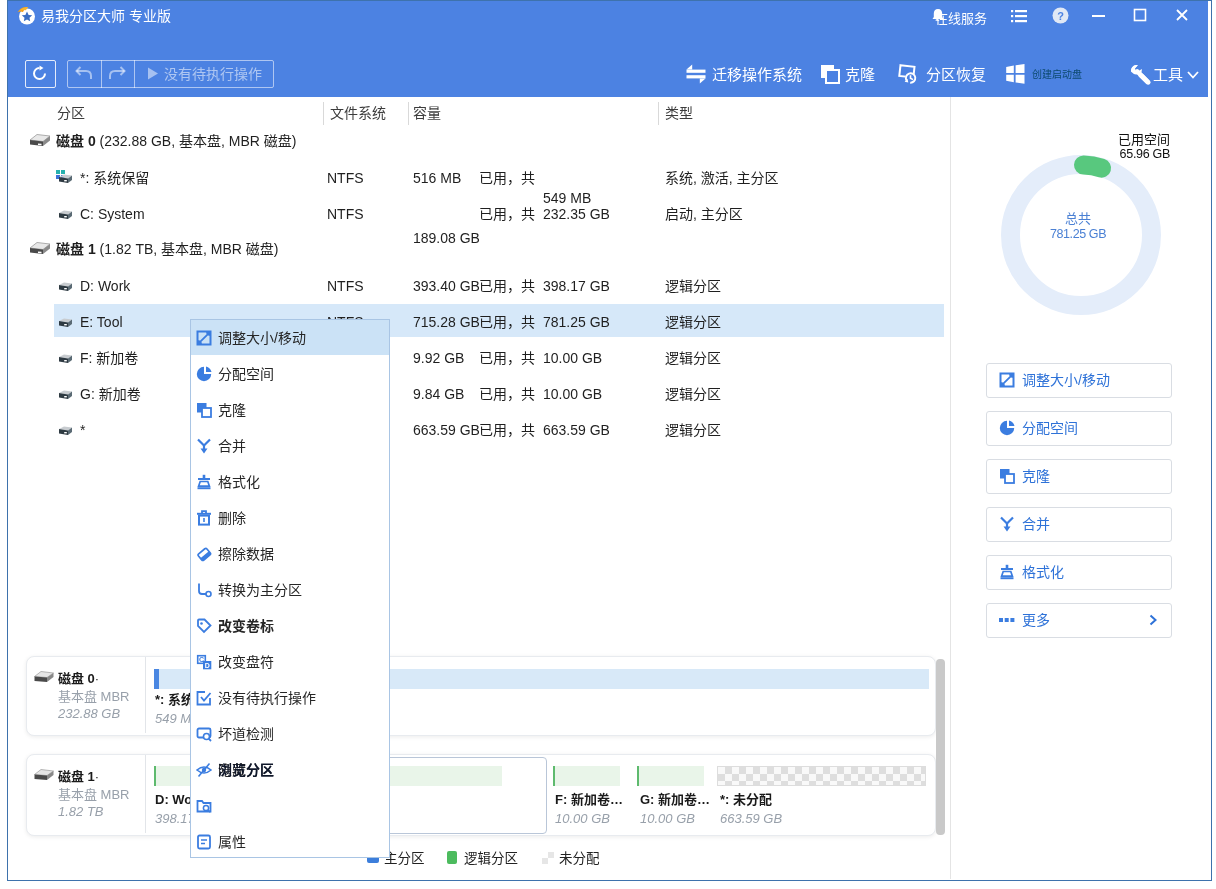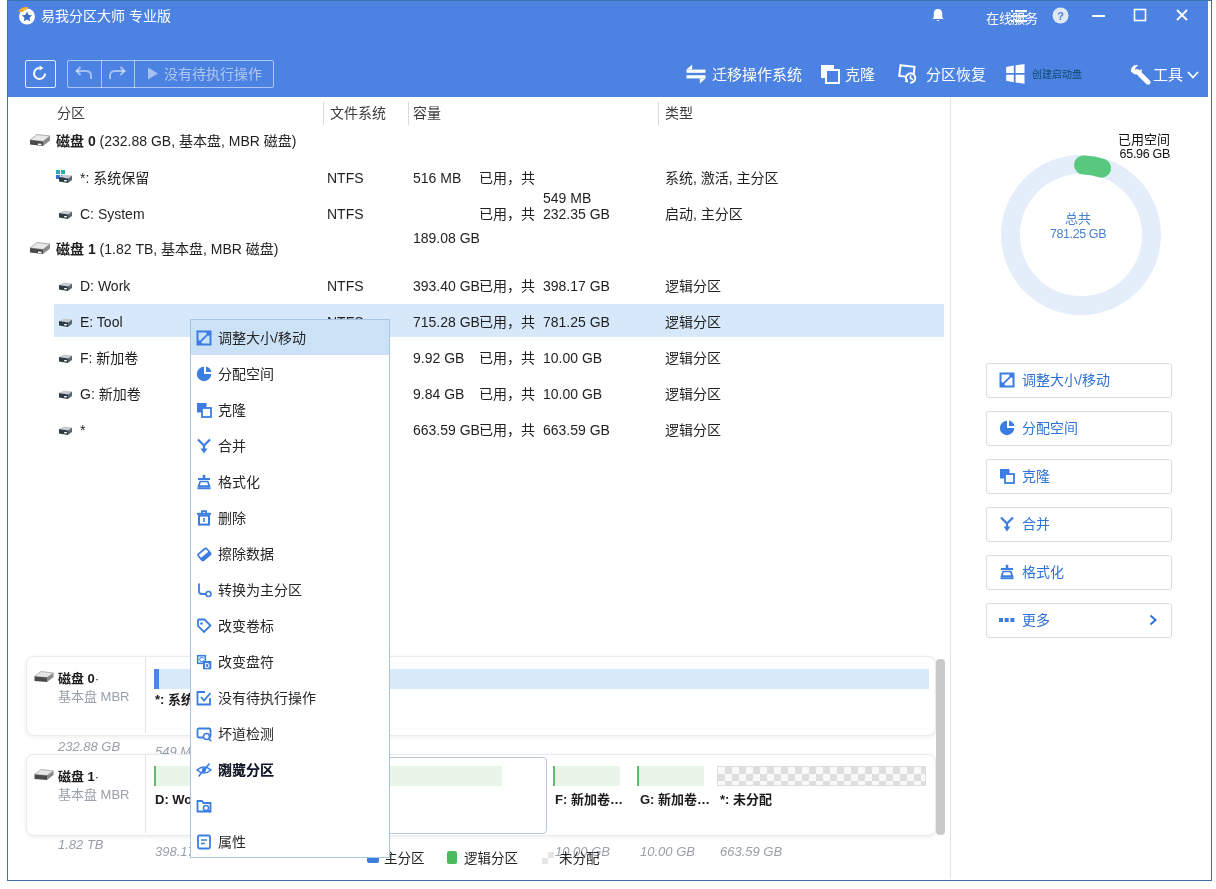--- a/index.html
+++ b/index.html
@@ -1,37 +1,37 @@
 <!DOCTYPE html>
 <html><head><meta charset="utf-8">
 <style>
 html,body{margin:0;padding:0;}
 body{width:1216px;height:889px;position:relative;overflow:hidden;background:#fff;
  font-family:"Liberation Sans","Noto Sans CJK SC",sans-serif;-webkit-font-smoothing:antialiased;}
 .a{position:absolute;}
 .t13{font-size:14px;line-height:18px;color:#1f1f1f;white-space:nowrap;}
 .grey{color:#98a0aa;}
-.it{font-style:italic;margin-top:33px;}
+.it{font-style:italic;}
 .b{font-weight:bold;}
 </style></head>
 <body>
 <div class="a" style="left:7px;top:0;width:1203px;height:879px;border:1px solid #3e72ac;background:#fff;"></div>
 <div class="a" style="left:8px;top:1px;width:1200px;height:96px;background:#4c82e2;"></div>
 <svg class="a" style="left:16px;top:5px;" width="24" height="24" viewBox="0 0 24 24">
 <circle cx="11" cy="11.5" r="8" fill="#fff"></circle>
 <path d="M11 6.6 L12.6 9.9 L16.2 10.3 L13.5 12.7 L14.2 16.3 L11 14.5 L7.8 16.3 L8.5 12.7 L5.8 10.3 L9.4 9.9 Z" fill="#3a6ec4"></path>
 <path d="M1.5 7.2 Q5.5 1.0 12.5 2.2 Q8.2 3.8 7.0 7.0 Q4.0 5.8 1.5 7.2 Z" fill="#f5a01a"></path>
 <path d="M3.2 5.8 Q7.5 1.8 12.0 2.4 L9.8 5.2 Q6.4 4.6 3.2 5.8 Z" fill="#f7b733"></path>
 </svg>
 <div class="a" style="left:41px;top:7px;font-size:14px;line-height:19px;color:#fff;white-space:nowrap;">易我分区大师 专业版</div>
 <svg class="a" style="left:929px;top:7px;" width="18" height="18" viewBox="0 0 18 18">
 <path d="M9 2 C6.2 2 4.8 4 4.8 6.5 L4.8 10 L3.5 12 L14.5 12 L13.2 10 L13.2 6.5 C13.2 4 11.8 2 9 2 Z" fill="#fff"></path>
 <path d="M7.5 13 A1.6 1.6 0 0 0 10.5 13 Z" fill="#fff"></path>
 </svg>
-<div class="a" style="left:986px;top:8px;font-size:13px;color:#fff;white-space:nowrap;">在线服务</div>
+<div class="a" style="left:935px;top:8px;font-size:13px;color:#fff;white-space:nowrap;">在线服务</div>
 <svg class="a" style="left:1011px;top:8px;" width="16" height="16" viewBox="0 0 16 16">
 <g fill="#fff">
       <rect x="0" y="2" width="2.2" height="2.2"></rect>
       <rect x="4" y="2" width="12" height="2.2"></rect>
 <rect x="0" y="7" width="2.2" height="2.2"></rect>
       <rect x="4" y="7" width="12" height="2.2"></rect>
 <rect x="0" y="12" width="2.2" height="2.2"></rect>
       <rect x="4" y="12" width="12" height="2.2"></rect>
     </g>
 </svg>
@@ -356,21 +356,21 @@
 <div class="a" style="left:218px;top:544px;font-size:14px;line-height:20px;color:#262626;white-space:nowrap;">擦除数据</div>
 <svg class="a" style="left:196px;top:582px;" width="16" height="16" viewBox="0 0 16 16">
     <path d="M3 1.5 L3 9 Q3 12 6 12 L10 12" fill="none" stroke="#3b7de0" stroke-width="1.8"></path>
 <circle cx="12.5" cy="12" r="2.5" fill="none" stroke="#3b7de0" stroke-width="1.6"></circle>
   </svg>
 <div class="a" style="left:218px;top:580px;font-size:14px;line-height:20px;color:#262626;white-space:nowrap;">转换为主分区</div>
 <svg class="a" style="left:196px;top:618px;" width="16" height="16" viewBox="0 0 16 16">
     <path d="M8.5 1.5 L14.5 7.5 L8 14 L2 8 L2 2.5 Q2 1.5 3 1.5 Z" fill="none" stroke="#3b7de0" stroke-width="1.8"></path>
 <circle cx="5.5" cy="5.5" r="1.3" fill="#3b7de0"></circle>
   </svg>
-<div class="a" style="left:218px;top:616px;font-size:14px;line-height:20px;color:#262626;white-space:nowrap;">改变卷标</div>
+<div class="a" style="left:218px;top:616px;font-size:14px;line-height:20px;color:#262626;white-space:nowrap;font-weight:bold;">改变卷标</div>
 <svg class="a" style="left:196px;top:654px;" width="16" height="16" viewBox="0 0 16 16">
     <rect x="1.7" y="1.7" width="7.6" height="7.6" fill="none" stroke="#3b7de0" stroke-width="1.6"></rect>
 <text x="5.5" y="7.8" font-size="7" font-weight="bold" fill="#3b7de0" text-anchor="middle" font-family="Liberation Sans">C</text>
 <rect x="7" y="7" width="8.3" height="8.3" fill="#3b7de0"></rect>
 <text x="11.2" y="13.6" font-size="7" font-weight="bold" fill="#fff" text-anchor="middle" font-family="Liberation Sans">D</text>
   </svg>
 <div class="a" style="left:218px;top:652px;font-size:14px;line-height:20px;color:#262626;white-space:nowrap;">改变盘符</div>
 <svg class="a" style="left:196px;top:690px;" width="16" height="16" viewBox="0 0 16 16">
     <path d="M14 8 L14 14.5 L1.5 14.5 L1.5 2 L9 2" fill="none" stroke="#3b7de0" stroke-width="1.8"></path>
 <path d="M5 7 L8 10.5 L14.5 3" fill="none" stroke="#3b7de0" stroke-width="1.8"></path>

